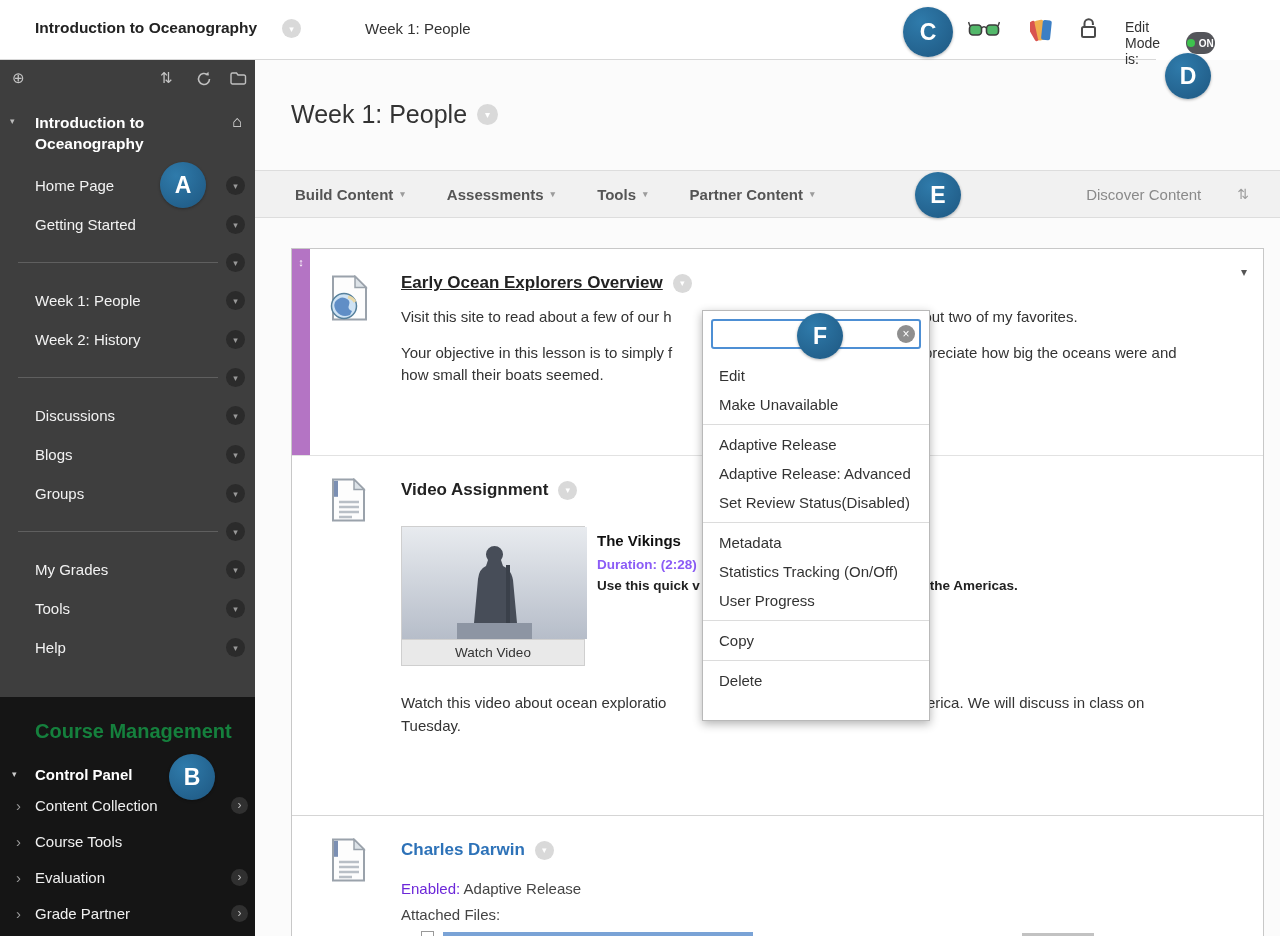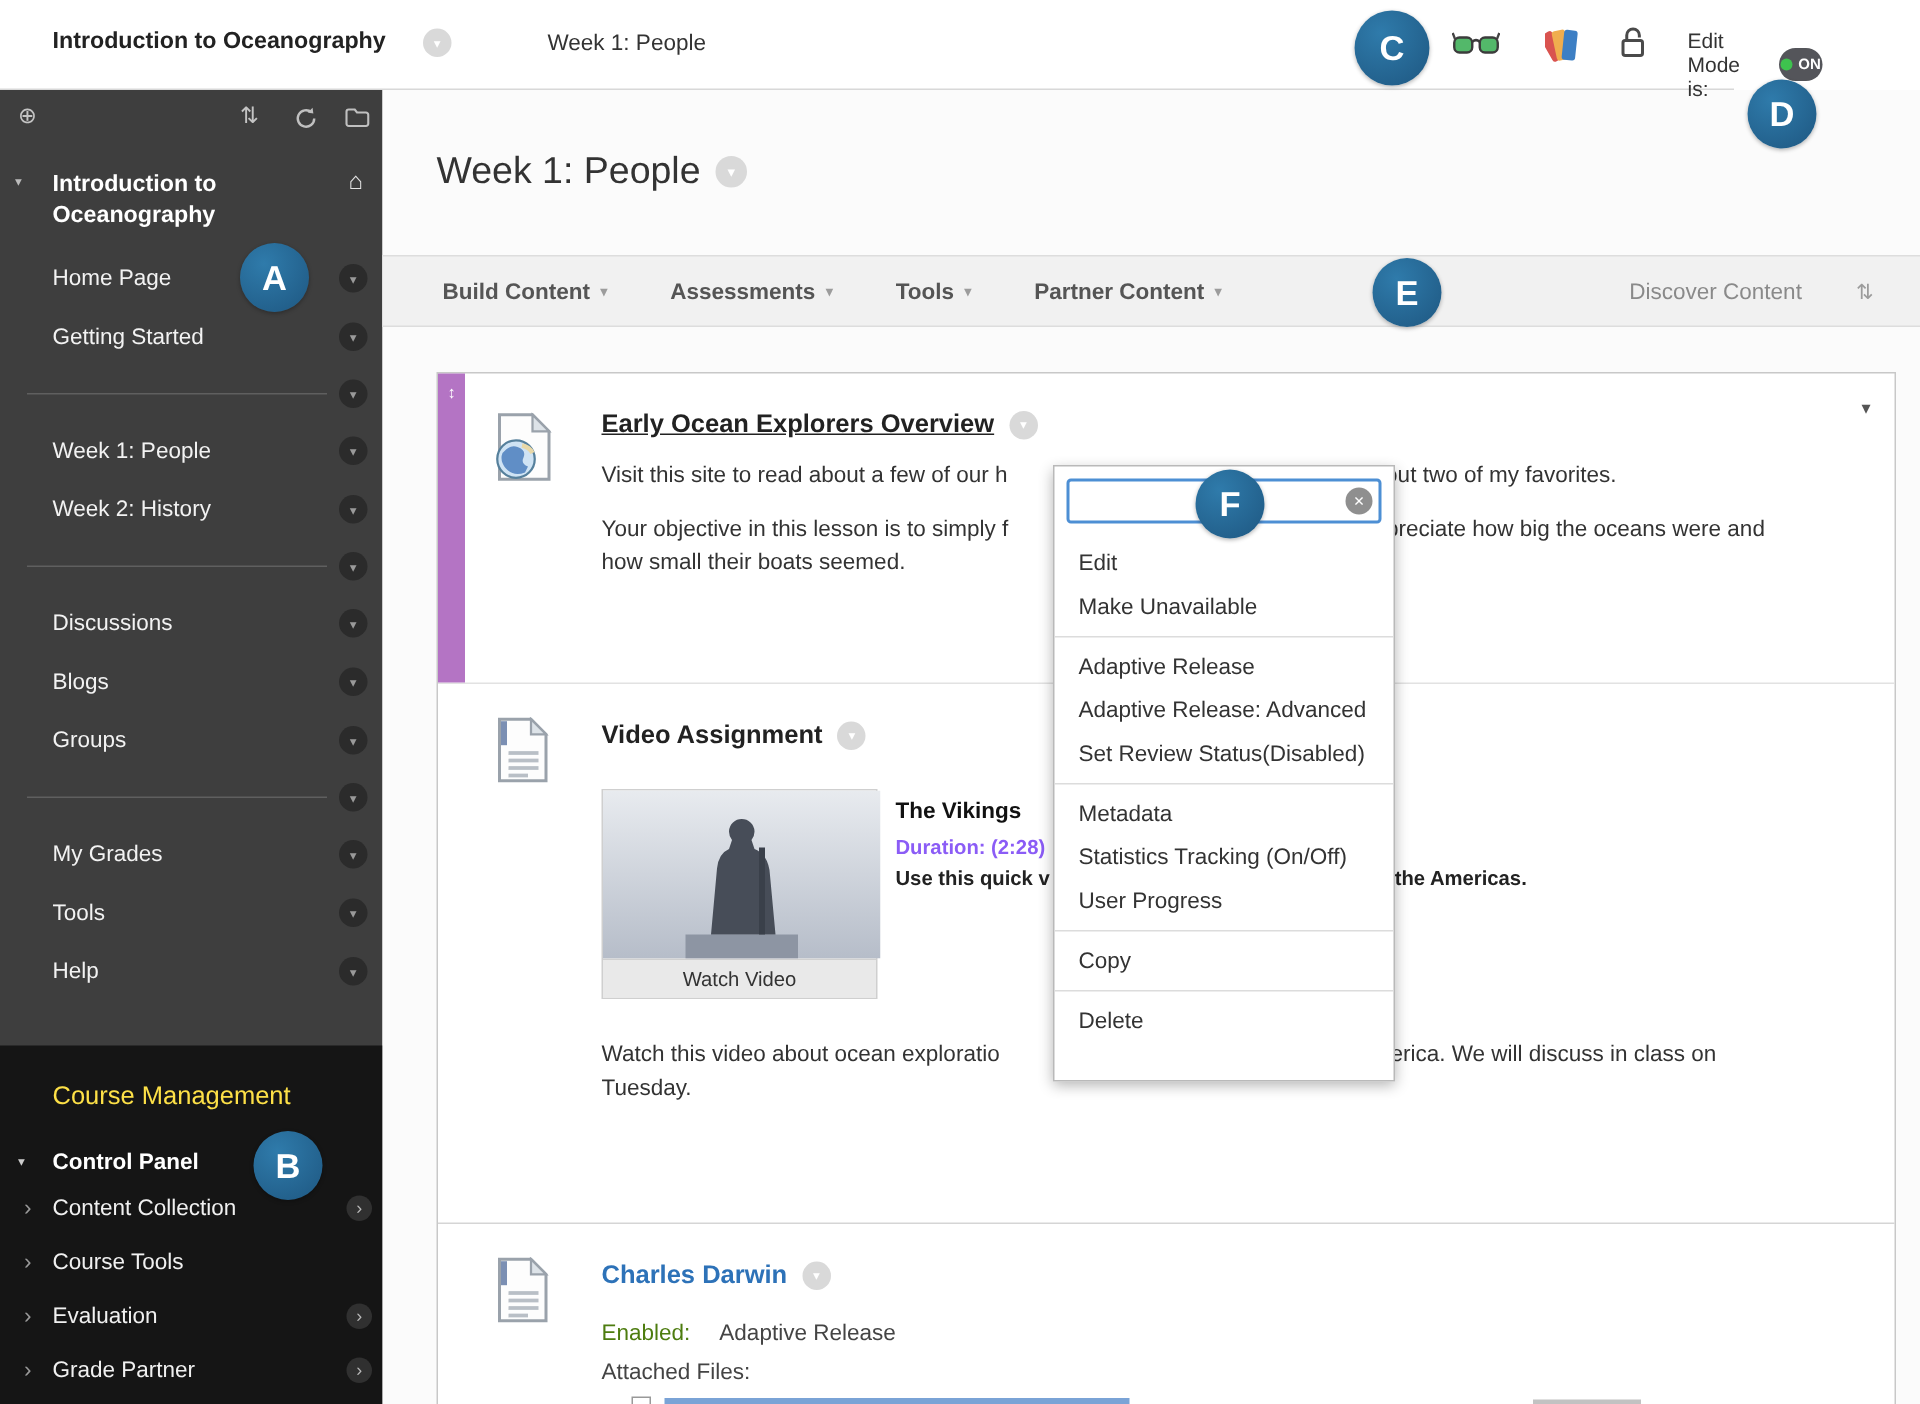--- a/index.html
+++ b/index.html
@@ -40,21 +40,21 @@
   .sb-course { position:relative; padding:12px 0 12px 0; }
   .sb-expander { position:absolute; left:10px; top:16px; font-size:9px; color:#bbb; }
   .sb-course-title { margin-left:35px; width:180px; font-size:15.5px; font-weight:bold; color:#fff; line-height:21px; }
   .sb-home { position:absolute; right:13px; top:13px; color:#e4e4e4; font-size:16px; }
   .sb-item { height:39px; display:flex; align-items:center; padding:0 10px 0 35px; color:#f2f2f2; font-size:15px; }
   .sb-label { flex:1; }
   .sb-divider { height:37px; display:flex; align-items:center; padding:0 10px 0 18px; }
   .sb-divider .line { flex:1; height:1px; background:#5f5f5f; margin-right:8px; }
 
   .sb-cm { position:absolute; top:637px; left:0; right:0; bottom:0; background:#151515; padding-top:22px; }
-  .cm-title { margin-left:35px; height:24px; font-size:17px; font-weight:normal; color:#fde047; line-height:24px; }
+  .cm-title { margin-left:35px; height:24px; font-size:20px; font-weight:bold; color:#15803d; line-height:24px; }
   .cm-cp { position:relative; margin-top:18px; height:26px; display:flex; align-items:center; }
   .cp-exp { position:absolute; left:12px; font-size:9px; color:#ccc; }
   .cp-label { margin-left:35px; font-size:15px; font-weight:bold; color:#fff; }
   .cm-item { position:relative; height:36px; display:flex; align-items:center; }
   .cm-exp { position:absolute; left:16px; color:#9a9a9a; font-size:15px; }
   .cm-label { margin-left:35px; flex:1; font-size:15px; color:#f0f0f0; }
   .acir { width:17px; height:17px; border-radius:50%; background:#303030; color:#b9b9b9;
           display:inline-flex; align-items:center; justify-content:center; font-size:12px; margin-right:7px; }
 
   
@@ -95,21 +95,21 @@
   .thumb-box svg { display:block; }
   .watch-bar { height:26px; background:#e9e9e9; border-top:1px solid #d0d0d0; text-align:center;
                line-height:26px; font-size:13.5px; color:#333; }
   .vinfo { margin-left:12px; padding-top:6px; max-width:560px; }
   .vtitle { font-size:15px; font-weight:bold; color:#111; }
   .vmeta { margin-top:8px; font-size:13.5px; font-weight:bold; color:#8b5cf6; }
   .vdesc { margin-top:6px; font-size:13.5px; font-weight:bold; color:#222; white-space:nowrap; }
   .itext2 { margin-top:26px; font-size:15px; line-height:1.5; color:#333; max-width:785px; }
 
   .enabled-line { margin-top:20px; font-size:15px; color:#444; }
-  .enabled-line .lab { margin-right:16px; color:#4d7c0f;text-align:right; }
+  .enabled-line .lab { color:#6d28d9;text-align:right; }
   .attached-line { margin-top:9px; font-size:15px; color:#444; }
   .file-frag { margin:8px 0 0 20px; display:flex; align-items:flex-start; gap:9px; }
   .file-check { width:13px; height:13px; border:1px solid #999; background:#fff; }
   .file-blue { width:310px; height:11px; background:#7aa3d6; margin-top:1px; }
   .file-gray { width:72px; height:10px; background:#c2c2c2; margin-top:2px; margin-left:260px; }
 
   
   .ctx-menu { position:absolute; left:702px; top:310px; width:228px; background:#fff;
               border:1px solid #b9b9b9; box-shadow:0 3px 9px rgba(0,0,0,.3); z-index:20; }
   .ctx-search { position:relative; margin:8px; }

